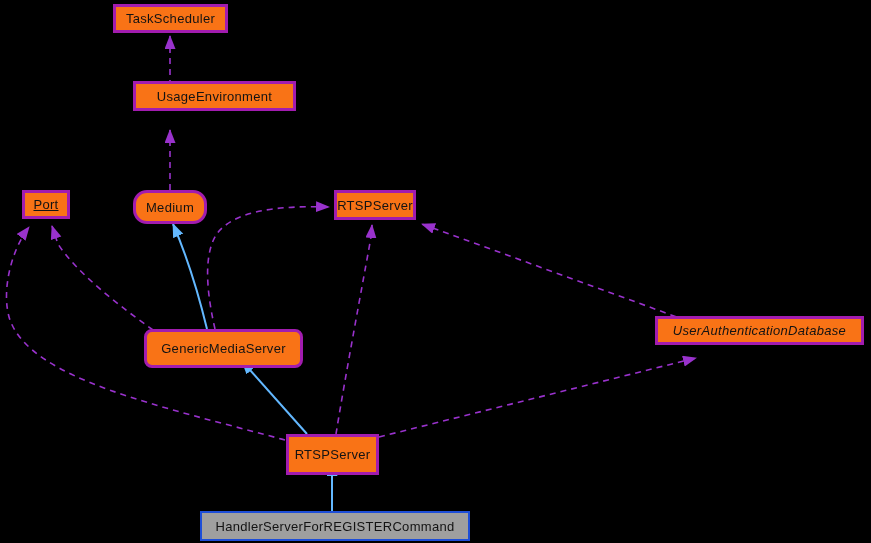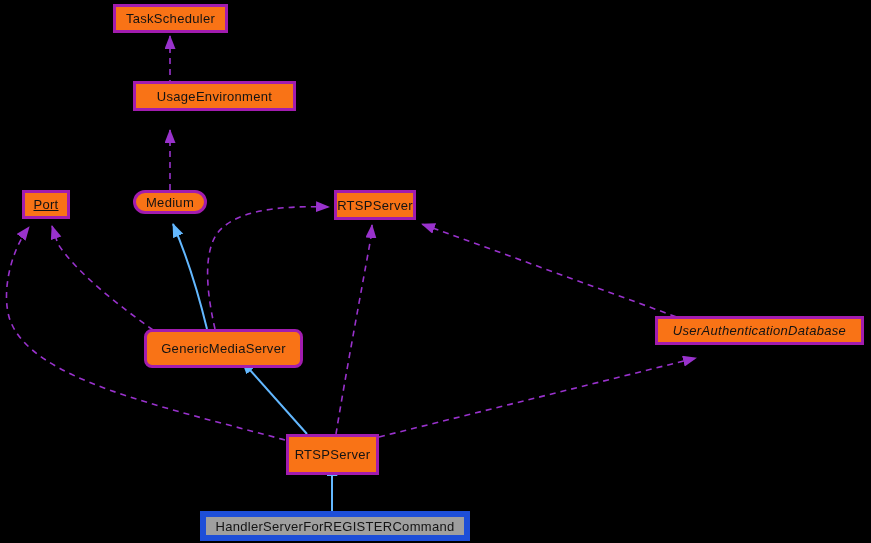--- a/index.html
+++ b/index.html
@@ -20,21 +20,21 @@
     font-size:13px;
     letter-spacing:0.3px;
     display:flex;
     align-items:center;
     justify-content:center;
     white-space:nowrap;
     cursor:pointer;
   }
   .node.highlight{
     background:#9f9f9f;
-    border:6px solid #1d4ed8;
+    border:2px solid #1d4ed8;
   }
   .edge-usage{
     fill:none;
     stroke:#9932cc;
     stroke-width:1.6;
     stroke-dasharray:6 5;
   }
   .edge-inherit{
     fill:none;
     stroke:#63b8ff;
@@ -69,21 +69,21 @@
     <path class="edge-inherit" d="M 307,434 L 242,361" marker-end="url(#arrow-blue)"></path>
     <path class="edge-inherit" d="M 332,511 L 332,463" marker-end="url(#arrow-blue)"></path>
   </svg>
 
   <div class="node" style="left:113px;top:4px;width:115px;height:29px;">TaskScheduler</div>
 
   <div class="node" style="left:97px;top:81px;width:163px;height:30px;margin-left:36px;">UsageEnvironment</div>
 
   <div class="node" style="left:22px;top:190px;width:48px;height:29px;text-decoration:underline;">Port</div>
 
-  <div class="node" style="left:133px;top:190px;width:74px;height:24px;border-radius:14px;">Medium</div>
+  <div class="node" style="left:133px;top:190px;width:74px;height:34px;border-radius:14px;">Medium</div>
 
   <div class="node" style="left:334px;top:190px;width:82px;height:30px;">RTSPServer</div>
 
   <div class="node" style="left:144px;top:329px;width:159px;height:39px;border-radius:8px;">GenericMediaServer</div>
 
   <div class="node" style="left:655px;top:316px;width:209px;height:29px;font-style:italic;">UserAuthenticationDatabase</div>
 
   <div class="node" style="left:286px;top:434px;width:93px;height:41px;">RTSPServer</div>
 
   <div class="node highlight" style="left:200px;top:511px;width:270px;height:30px;">HandlerServerForREGISTERCommand</div>

